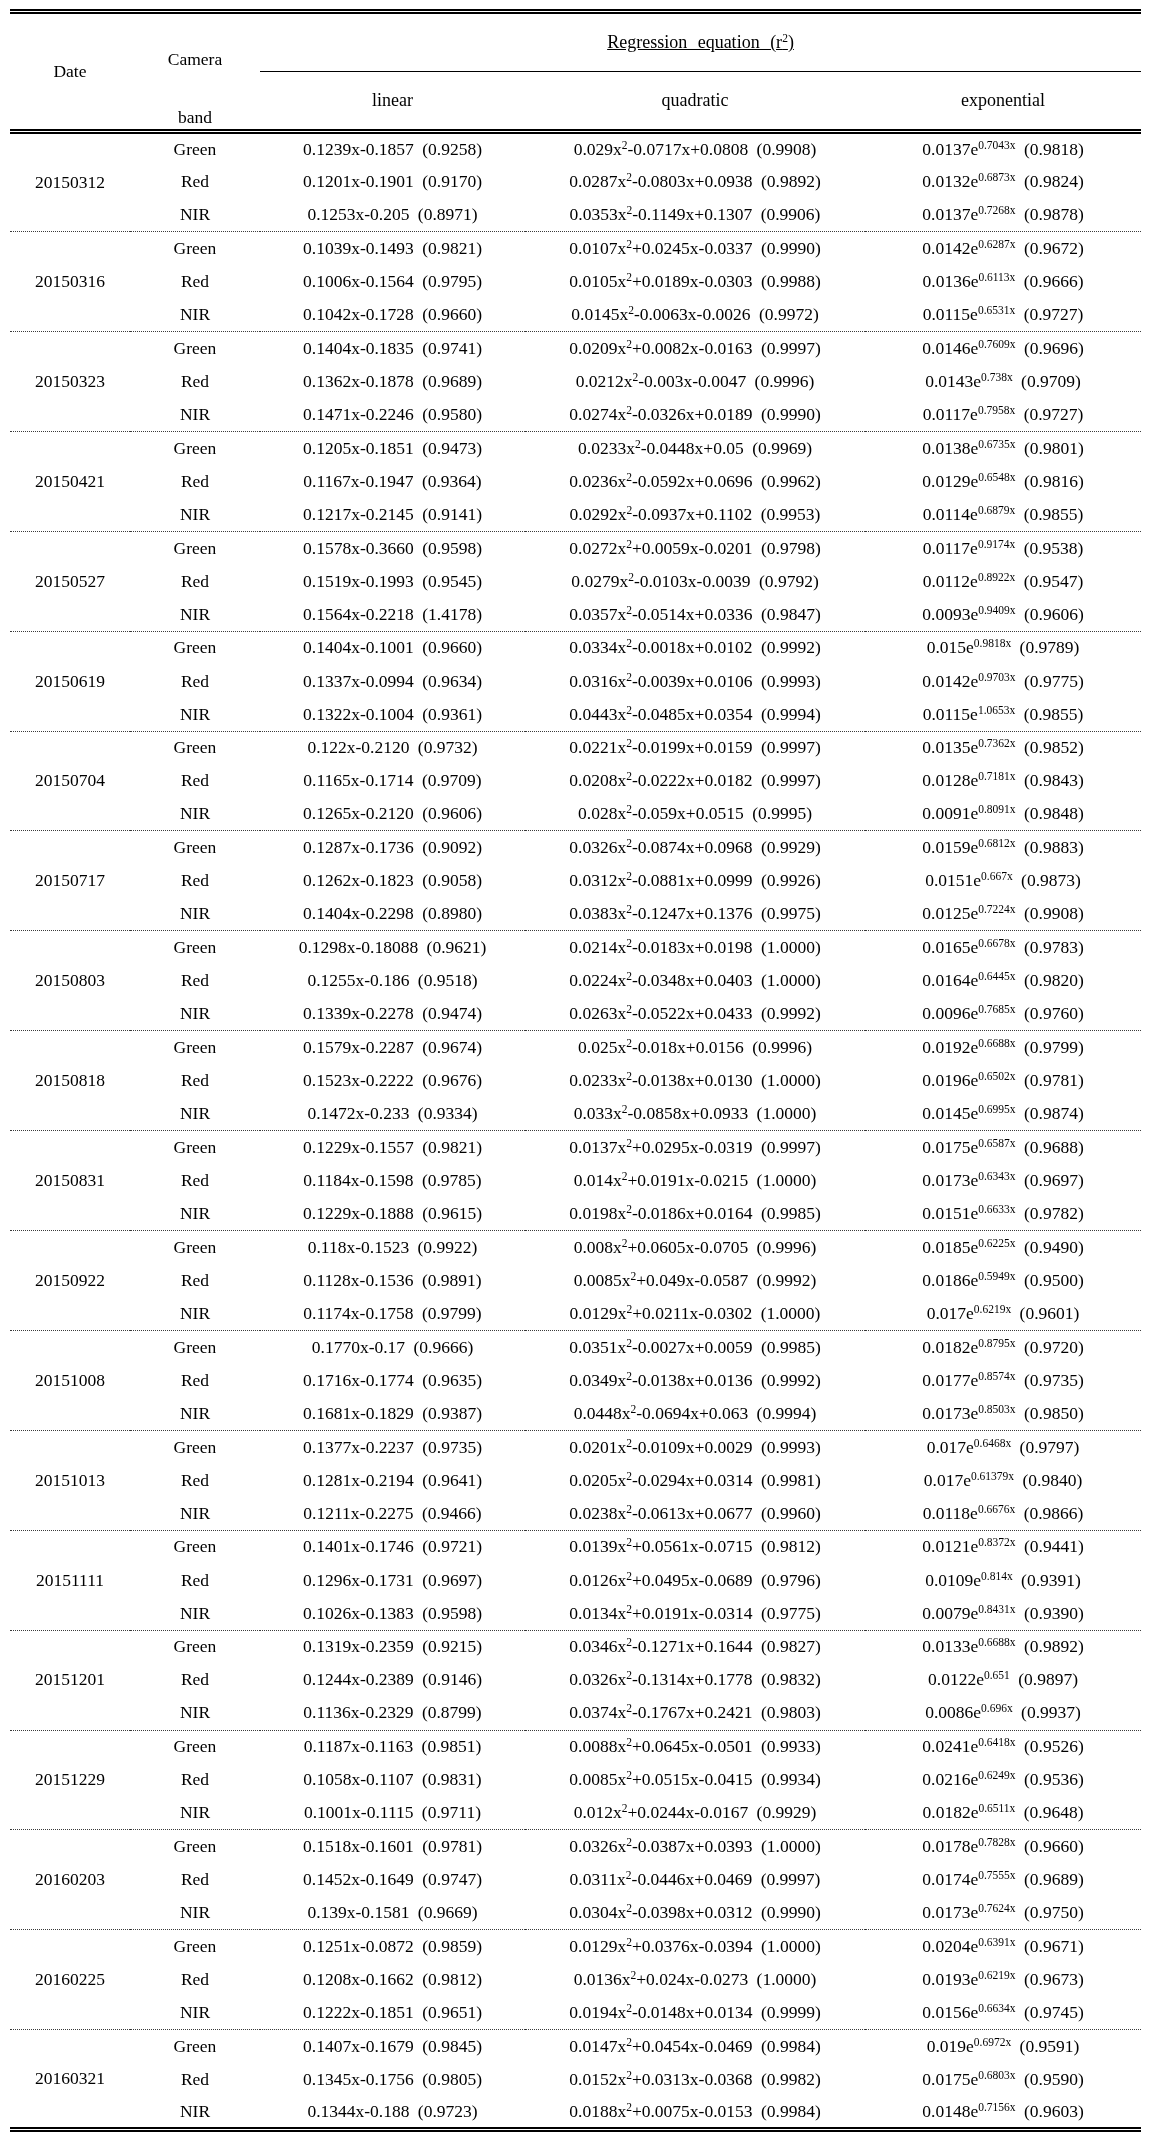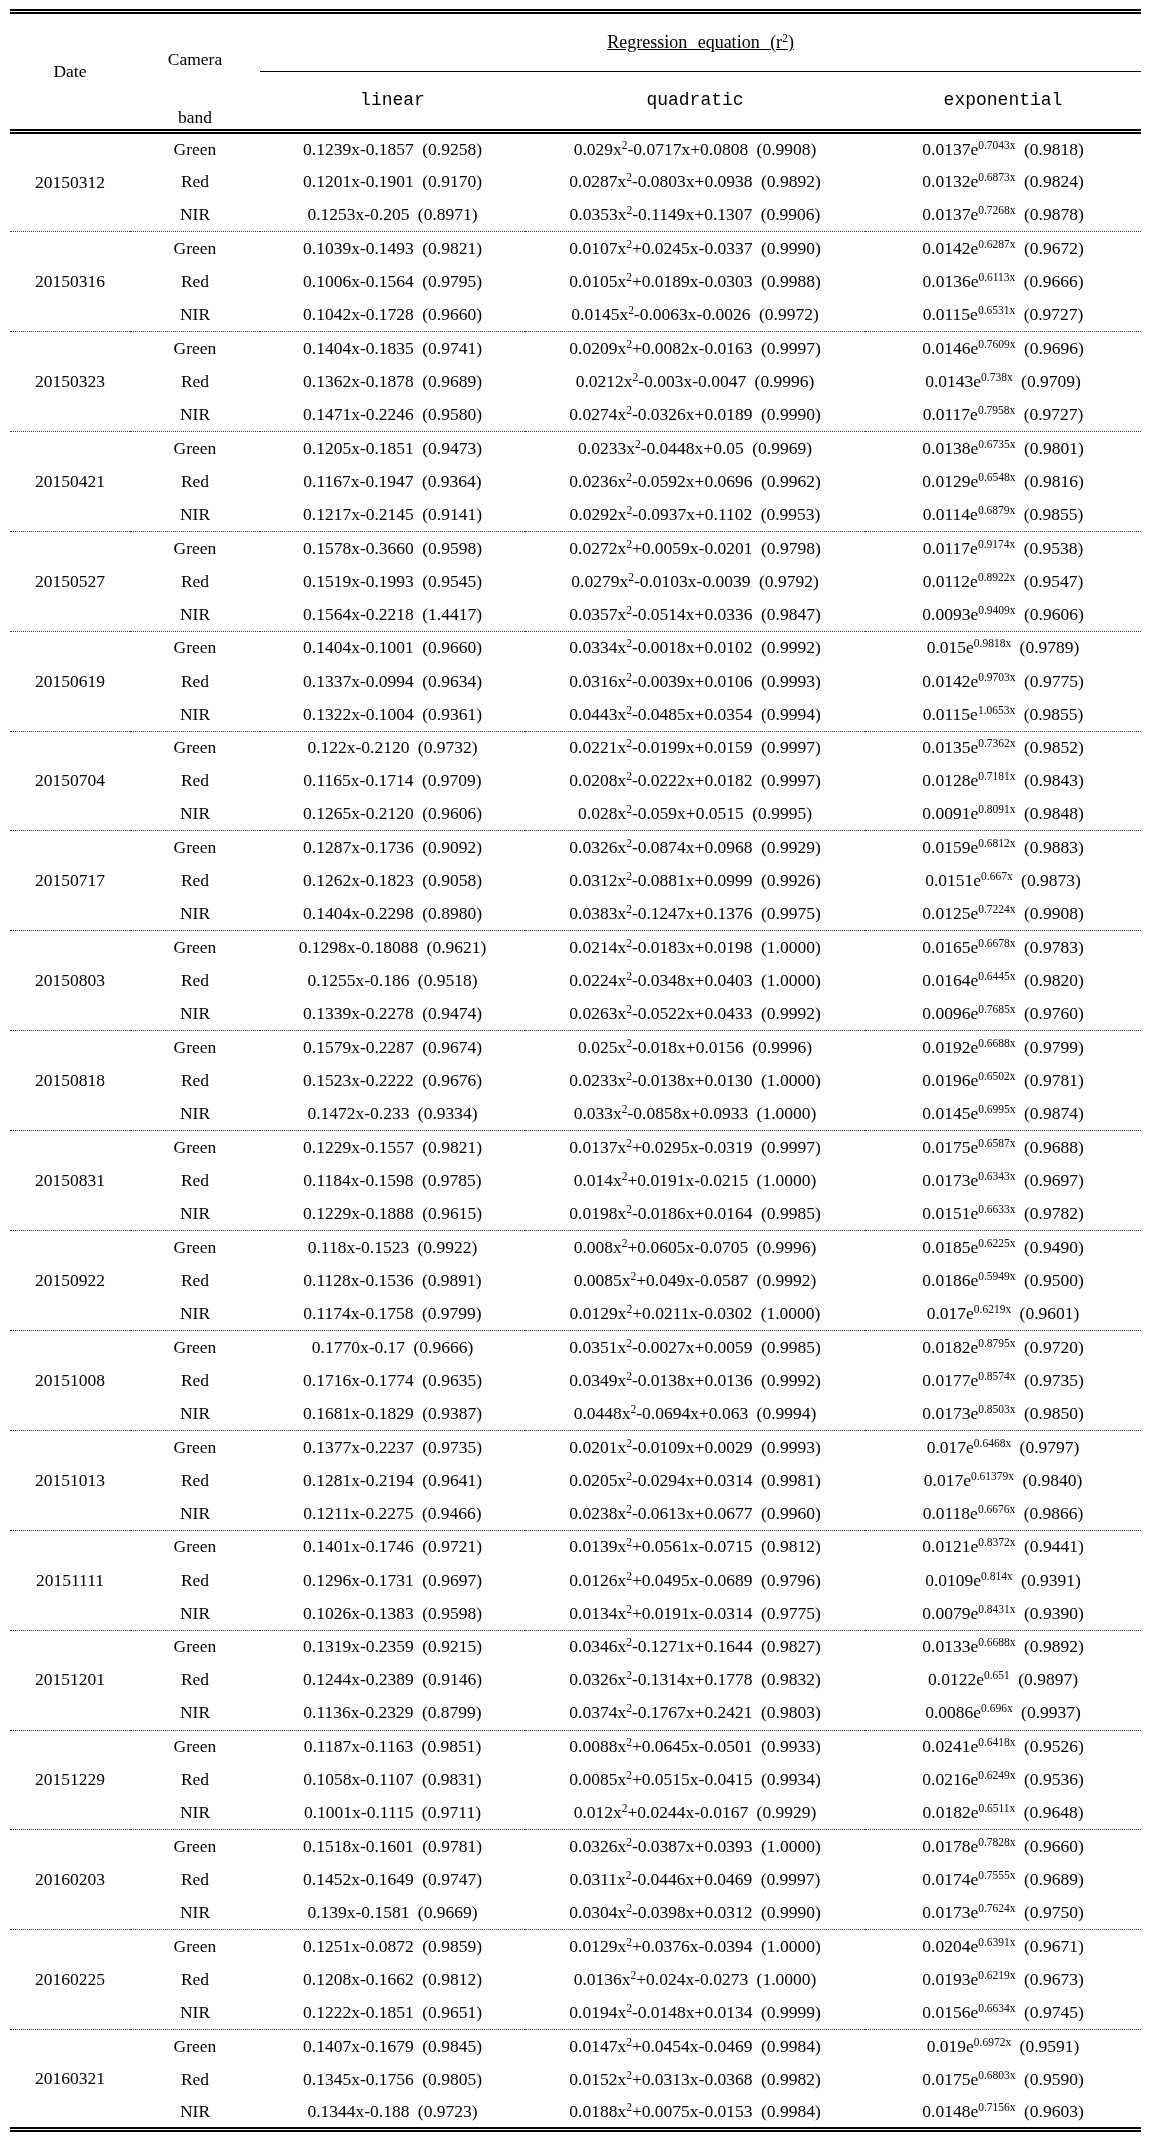--- a/index.html
+++ b/index.html
@@ -40,21 +40,20 @@
     height: 38px;
     border-bottom: 1.5px solid #000;
     word-spacing: 6px;
     font-size: 18px;
     text-decoration: underline;
   }
   tr.subheader th {
     height: 38px;
     border-bottom: 5px double #000;
     font-size: 18px;
-    font-family: Liberation Mono, monospace;
   }
   .band-stack div { line-height: 1.35; margin-top: 34px; }
 
   tbody td { height: 33.3px; }
   tbody tr.group-start:not(:first-child) td { border-top: 1px dotted #3a3a3a; }
   td.eq-cell { word-spacing: 4px; white-space: nowrap; }
   sup {
     font-size: 11.5px;
     line-height: 0;
     vertical-align: 6px;
@@ -173,21 +172,21 @@
           <td class="eq-cell">0.0117e<sup>0.9174x</sup> (0.9538)</td>
         </tr>
         <tr>
           <td class="band-cell">Red</td>
           <td class="eq-cell">0.1519x-0.1993 (0.9545)</td>
           <td class="eq-cell">0.0279x<sup>2</sup>-0.0103x-0.0039 (0.9792)</td>
           <td class="eq-cell">0.0112e<sup>0.8922x</sup> (0.9547)</td>
         </tr>
         <tr>
           <td class="band-cell">NIR</td>
-          <td class="eq-cell">0.1564x-0.2218 (1.4417)</td>
+          <td class="eq-cell">0.1564x-0.2218 (1.4178)</td>
           <td class="eq-cell">0.0357x<sup>2</sup>-0.0514x+0.0336 (0.9847)</td>
           <td class="eq-cell">0.0093e<sup>0.9409x</sup> (0.9606)</td>
         </tr>
         <tr class="group-start">
           <td rowspan="3" class="date-cell">20150619</td>
           <td class="band-cell">Green</td>
           <td class="eq-cell">0.1404x-0.1001 (0.9660)</td>
           <td class="eq-cell">0.0334x<sup>2</sup>-0.0018x+0.0102 (0.9992)</td>
           <td class="eq-cell">0.015e<sup>0.9818x</sup> (0.9789)</td>
         </tr>

